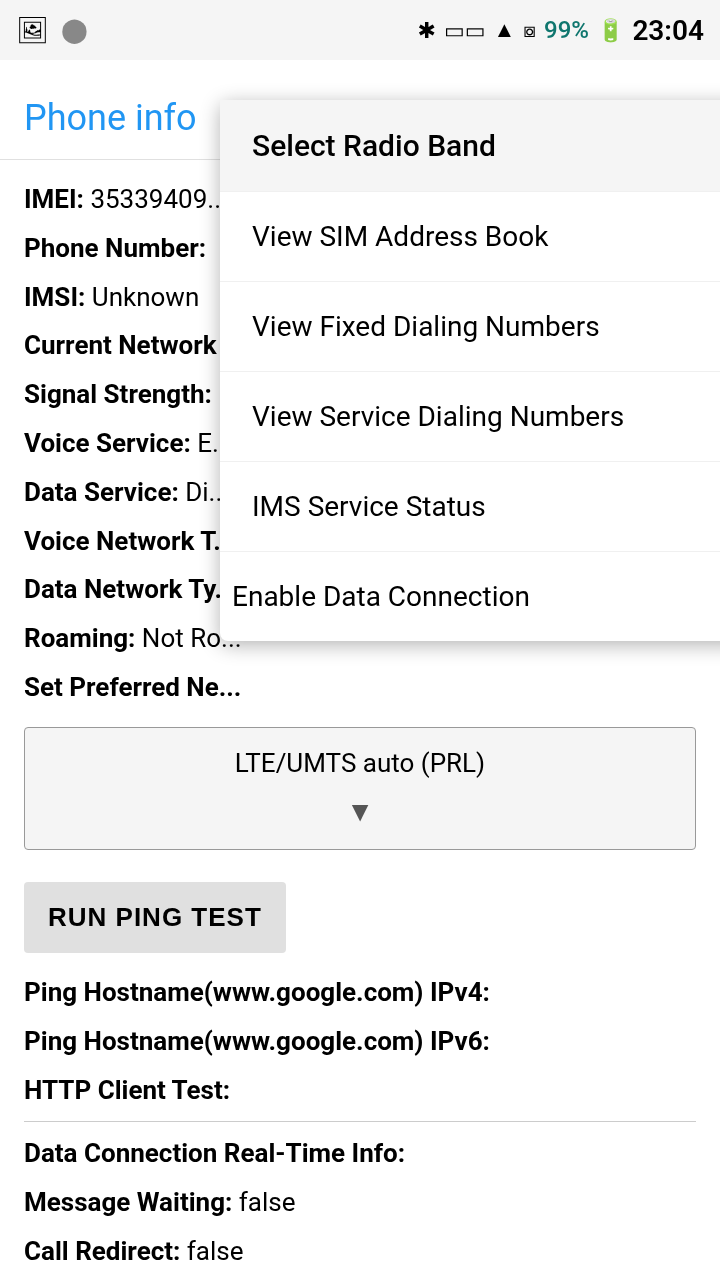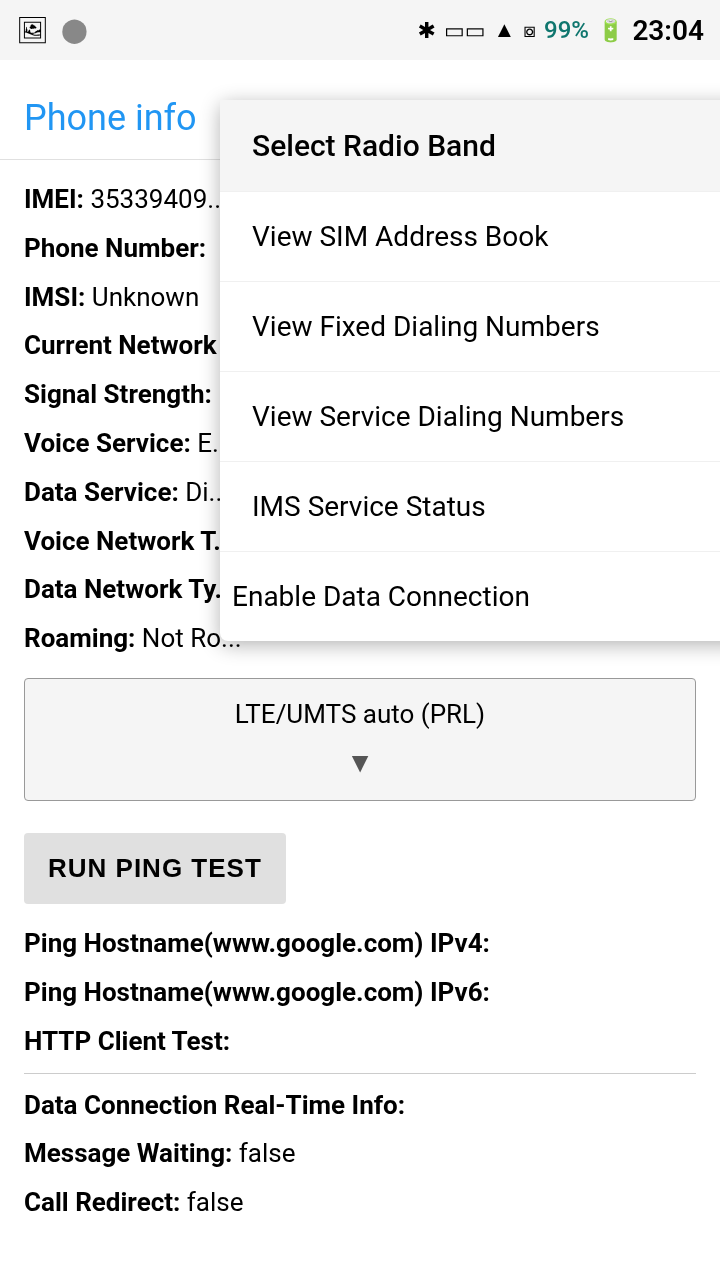--- a/index.html
+++ b/index.html
@@ -215,20 +215,23 @@
   <div class="info-row">
     <span class="info-label">Voice Network T...</span>
   </div>
   <div class="info-row">
     <span class="info-label">Data Network Ty...</span>
   </div>
   <div class="info-row">
     <span class="info-label">Roaming:</span>
     <span>Not Ro...</span>
   </div>
+  <div class="info-row">
+    <span class="info-label">Set Preferred Ne...</span>
+  </div>
 
   
   <div class="dropdown-row">
     <span class="dropdown-text">LTE/UMTS auto (PRL)</span>
     <span class="dropdown-arrow">▼</span>
   </div>
 
   
   <button class="ping-button">RUN PING TEST</button>
 

